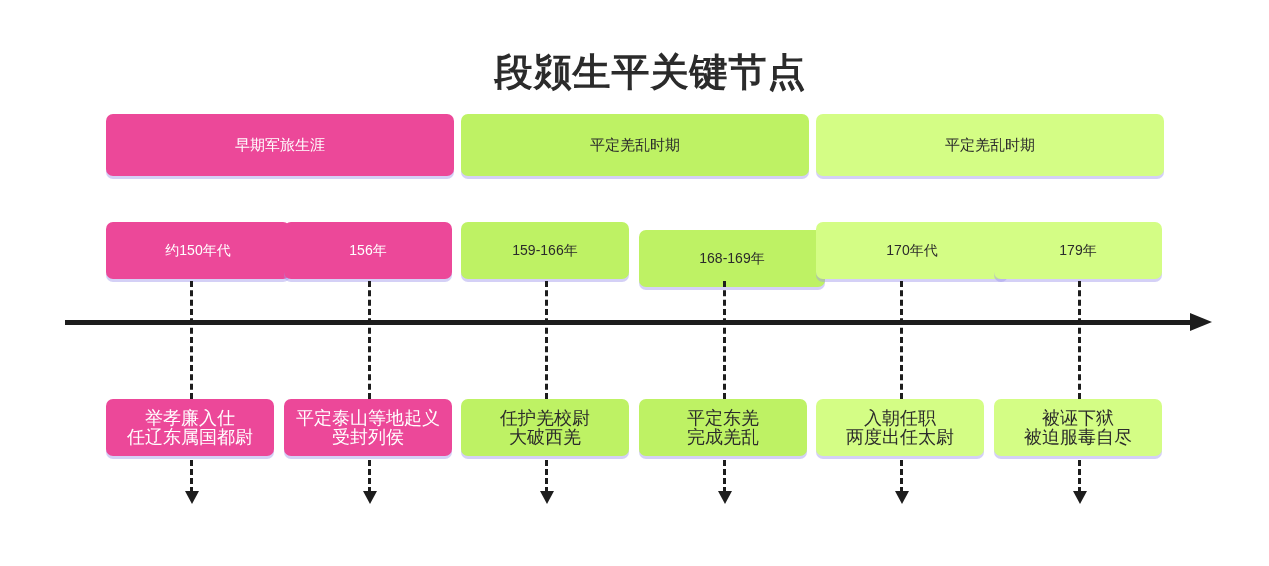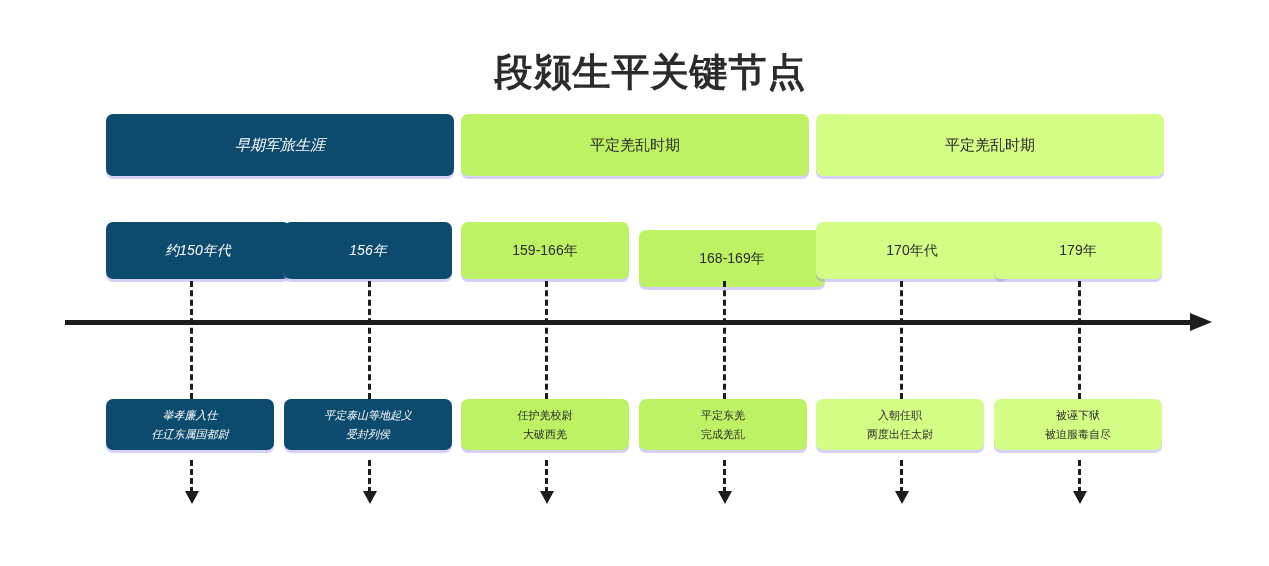--- a/index.html
+++ b/index.html
@@ -60,31 +60,30 @@
     line-height: 20px;
   }
   
   .date-chip {
     height: 57px;
     font-size: 14px;
     line-height: 19px;
   }
   
   .event-card {
-    height: 51px;
-    font-size: 11px;
+    height: 57px;
+    font-size: 18px;
     line-height: 19px;
     align-items: center;
   }
 
   
   .c-purple {
-    background: #0c4a6e;
+    background: #ec4899;
     color: #ffffff;
-    font-style: italic;
   }
   .c-yellow {
     background: #bef264;
     color: #2b2b2b;
   }
   .c-green {
     background: #d4fd85;
     color: #2b2b2b;
   }
 

